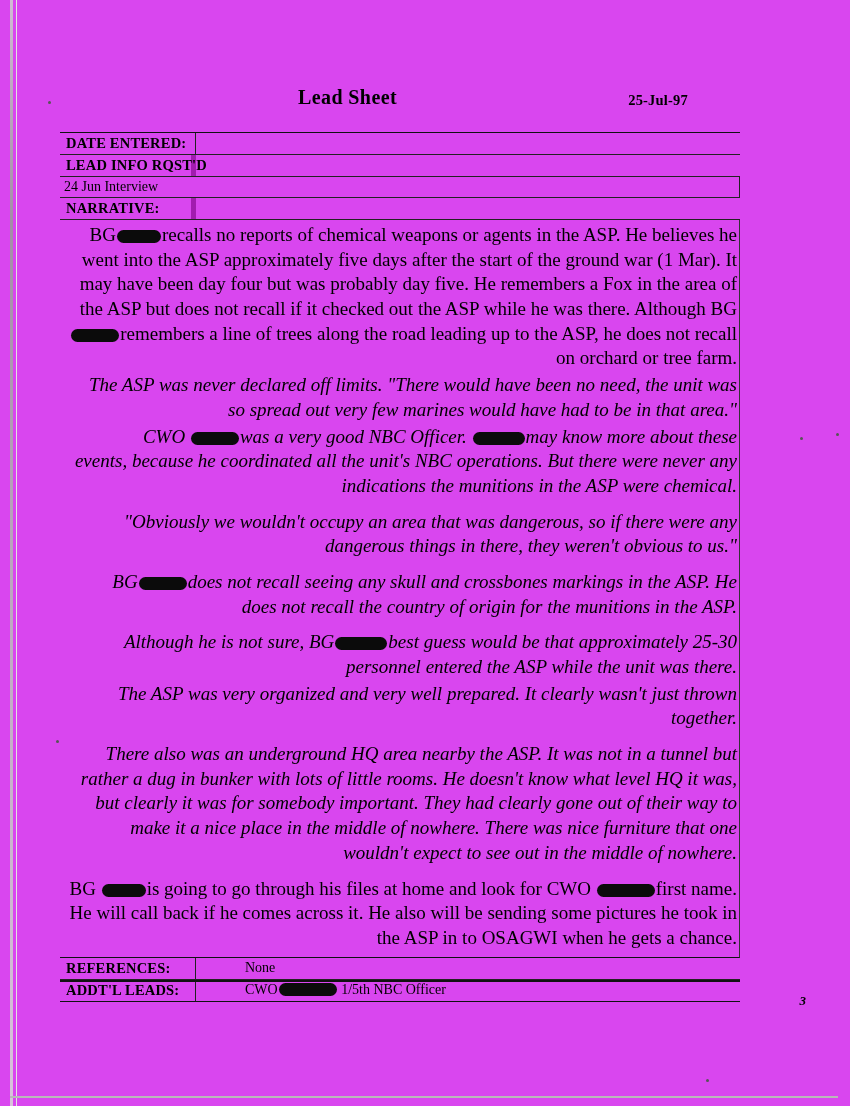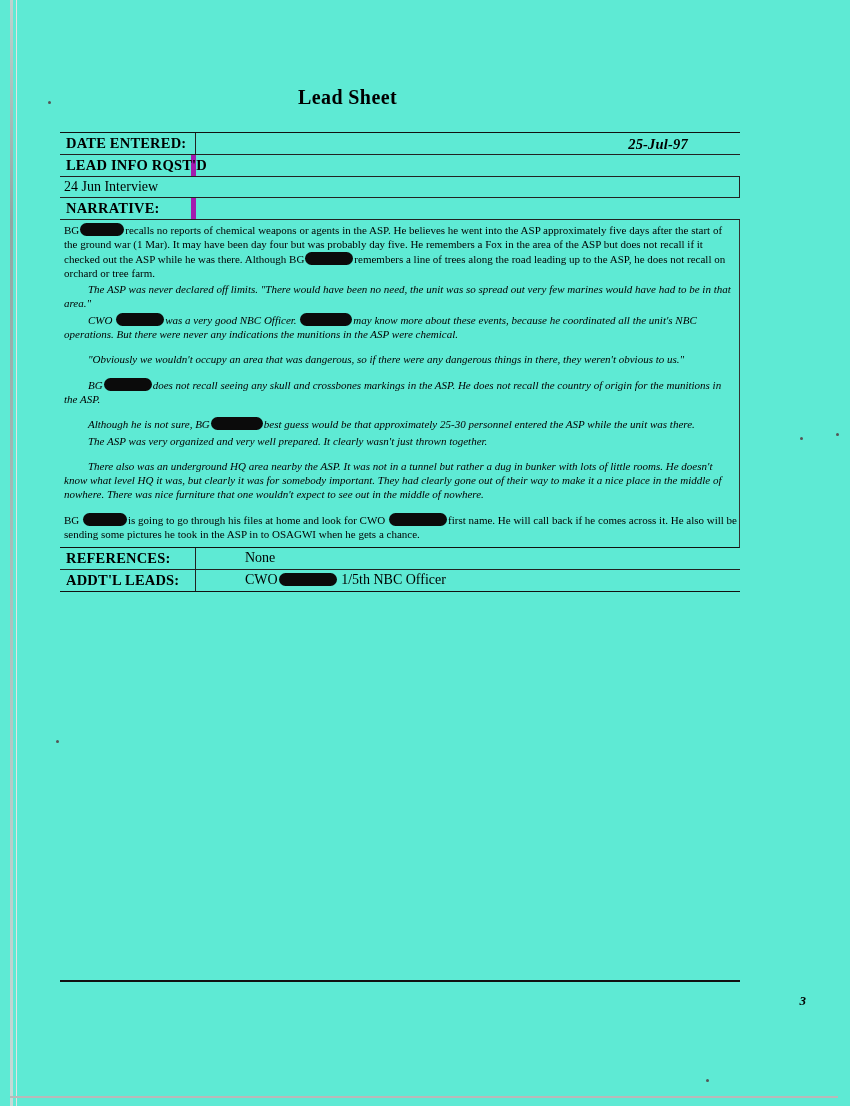--- a/index.html
+++ b/index.html
@@ -13,21 +13,21 @@
     position: relative;
     font-family: "Liberation Serif", serif;
     color: #000;
     overflow: hidden;
   }
 
   
   .page {
     position: absolute;
     inset: 0;
-    background: #5eead4;
+    background: #d946ef;
   }
   .scan-edge-left {
     position: absolute;
     left: 10px;
     top: 0;
     width: 3px;
     height: 1106px;
     background: linear-gradient(to bottom, #cfcfcf, #9a9a9a 20%, #bdbdbd 60%, #d8d8d8);
     opacity: .85;
   }
@@ -66,24 +66,22 @@
     top: 0;
     font-size: 20px;
     font-weight: bold;
     letter-spacing: .4px;
   }
   .hdr-date {
     position: absolute;
     right: 52px;
     top: 6px;
     font-size: 14.5px;
-    font-style: italic;
     font-weight: bold;
     letter-spacing: .2px;
-    margin-top: 44px;
   }
 
   
   .form {
     position: relative;
     margin-top: 12px;
     border-top: 1.6px solid #111;
     border-bottom: 1.2px solid #111;
   }
   .row {
@@ -123,23 +121,23 @@
     border-top: none;
     font-family: Liberation Serif, serif;
   }
 
   
   .narrative {
     position: relative;
     border-right: 1.1px solid #333;
     border-bottom: 1.3px solid #111;
     padding: 3px 2px 6px 4px;
-    font-size: 11px;
+    font-size: 19px;
     line-height: 1.30;
-    text-align: left;
+    text-align: right;
   }
   .narrative p {
     margin: 0 0 0 0;
   }
   .p-indent { text-indent: 24px; font-style: italic; }
   .p-gap { margin-top: 11px !important; }
   .p-gap-sm { margin-top: 2px !important; }
 
   
   .redact {

